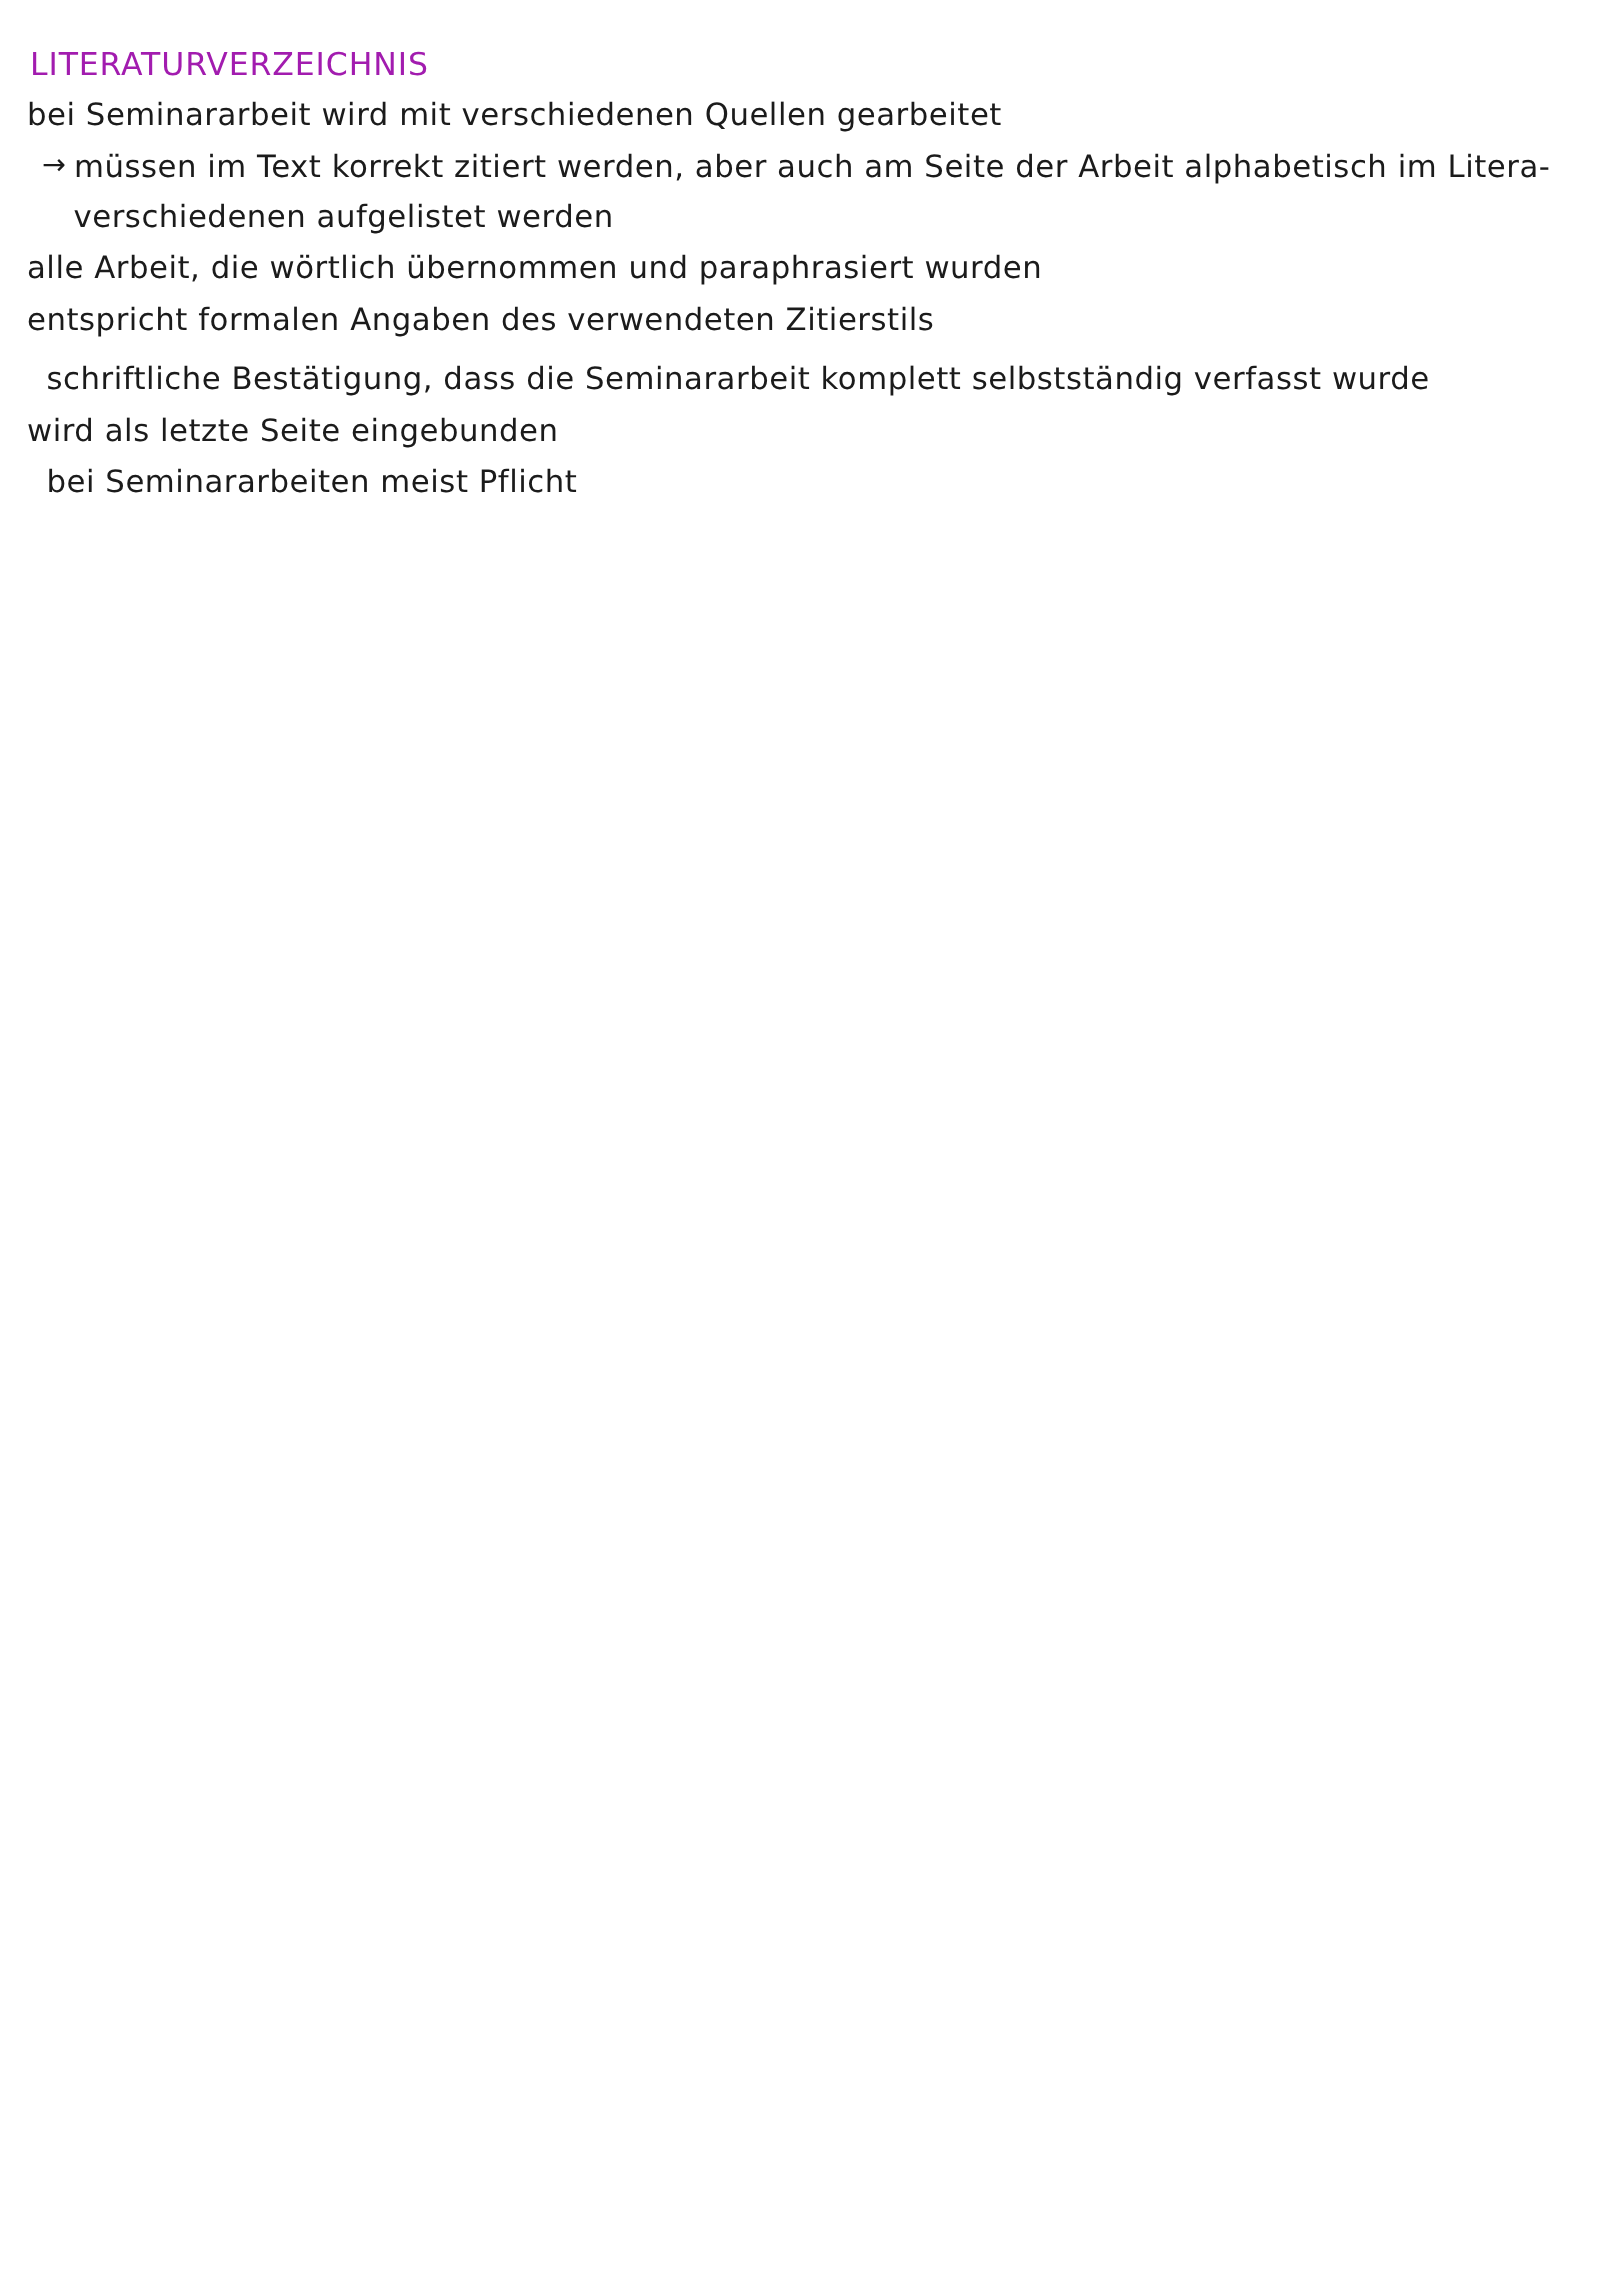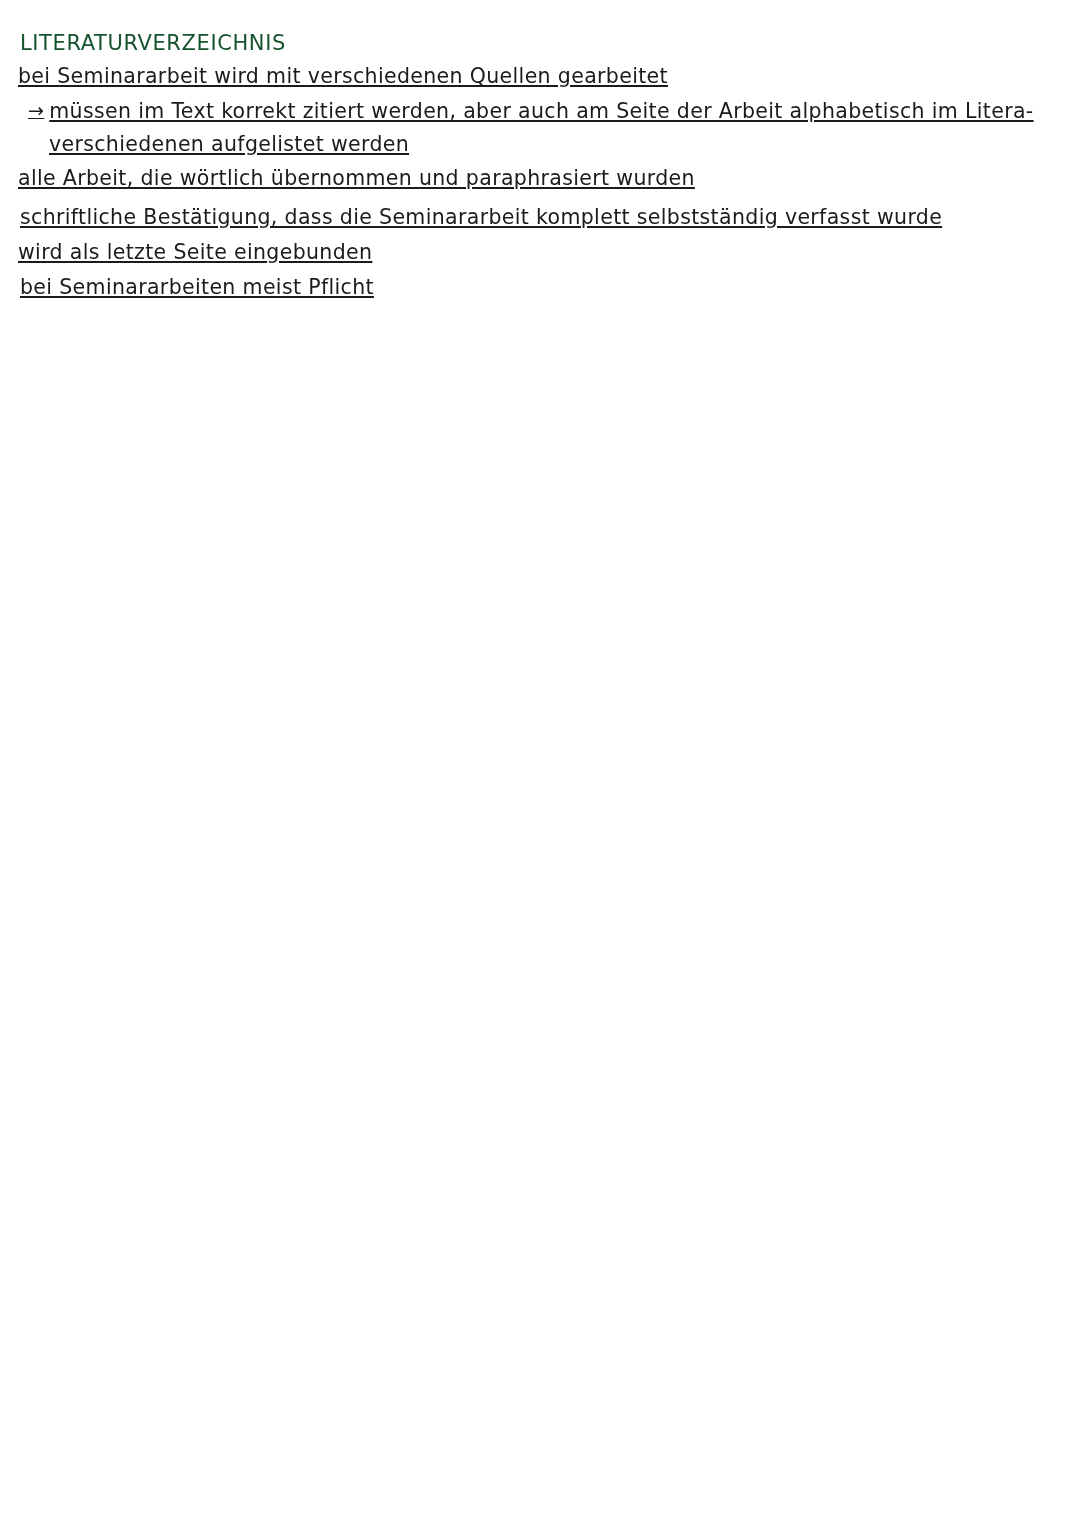--- a/index.html
+++ b/index.html
@@ -21,40 +21,39 @@
     background: #ffffff;
     padding: 30px 26px 0 18px;
     box-sizing: border-box;
   }
 
   .section {
     margin-bottom: 2px;
   }
 
   .heading {
-    color: #14532d;
+    color: #a21caf;
     font-family: "DejaVu Sans", sans-serif;
     font-size: 21px;
     letter-spacing: 0.6px;
     font-weight: 400;
     line-height: 1.25;
     margin: 0 0 6px 2px;
     white-space: nowrap;
   }
 
   .line {
     color: #1b1b1b;
     font-family: "DejaVu Sans", sans-serif;
     font-size: 20.5px;
     font-weight: 400;
     line-height: 1.45;
     letter-spacing: 0.35px;
     margin: 0 0 5px 0;
     white-space: pre-wrap;
-    text-decoration: underline;
   }
 
   .line.indent-arrow {
     margin-left: 10px;
     display: flex;
     gap: 5px;
     align-items: flex-start;
   }
 
   .arrow-glyph {
@@ -75,21 +74,21 @@
   }
 
   .cont {
     margin-left: 31px;
     margin-top: -2px;
   }
 
   .gap-sm { height: 4px; }
 
   .sub-indent {
-    margin-left: 2px;
+    margin-left: 13px;
   }
 </style>
 </head>
 <body>
 
 <div class="page">
 
   <section class="section">
     <h2 class="heading">LITERATURVERZEICHNIS</h2>
 
@@ -97,20 +96,21 @@
 
     <div class="line indent-arrow">
       <span class="arrow-glyph">→</span>
       <span class="arrow-body justified">müssen im Text korrekt zitiert werden, aber auch am Seite der Arbeit alphabetisch im Litera-</span>
     </div>
 
     <p class="line cont">verschiedenen aufgelistet werden</p>
 
     <p class="line">alle Arbeit, die wörtlich übernommen und paraphrasiert wurden</p>
 
+    <p class="line">entspricht formalen Angaben des verwendeten Zitierstils</p>
   </section>
 
   <div class="gap-sm"></div>
 
   <section class="section">
 
     <p class="line sub-indent">schriftliche Bestätigung, dass die Seminararbeit komplett selbstständig verfasst wurde</p>
 
     <p class="line">wird als letzte Seite eingebunden</p>
 

